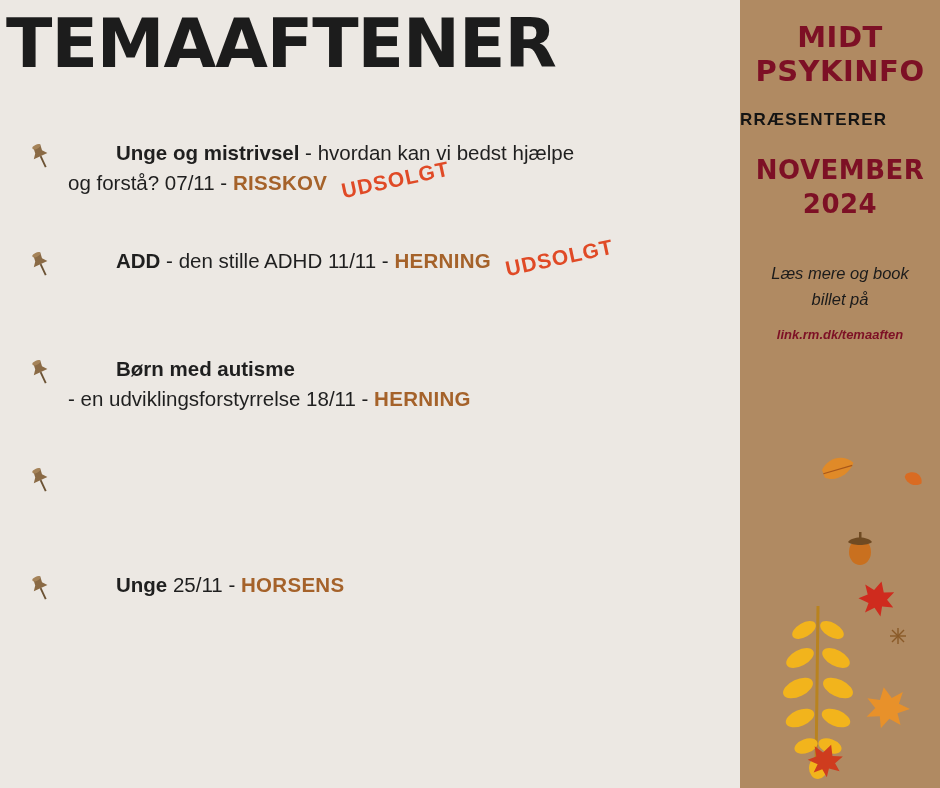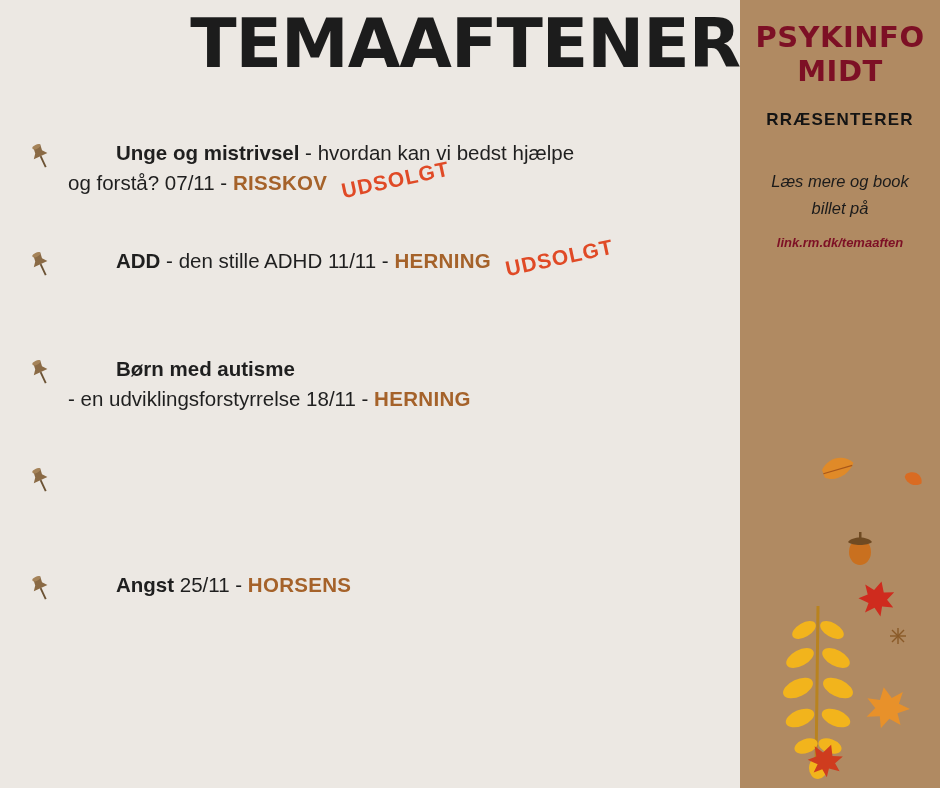--- a/index.html
+++ b/index.html
@@ -26,27 +26,28 @@
     width: 740px;
     height: 788px;
     background: #ece8e3;
     box-sizing: border-box;
   }
   .main-title {
     position: absolute;
     left: 0;
     top: 8px;
     width: 740px;
-    text-align: right;
+    text-align: left;
     font-family: "DejaVu Sans", sans-serif;
     font-weight: bold;
     font-size: 68px;
     letter-spacing: -1px;
     color: #1c1c1c;
     line-height: 1.05;
+    padding-left: 6px;
   }
   .events {
     position: absolute;
     top: 138px;
     left: 0;
     width: 740px;
   }
   .event {
     position: relative;
     min-height: 60px;
@@ -105,21 +106,21 @@
     text-align: center;
     font-family: "DejaVu Sans", sans-serif;
     font-weight: bold;
     font-size: 29px;
     line-height: 1.18;
     color: #7d1025;
     letter-spacing: 0.5px;
   }
   .presents {
     margin-top: 22px;
-    text-align: center;
+    text-align: left;
     font-family: "Liberation Sans", sans-serif;
     font-weight: bold;
     font-size: 17px;
     letter-spacing: 1.2px;
     color: #141414;
   }
   .month {
     margin-top: 24px;
     text-align: center;
     font-family: "DejaVu Sans", sans-serif;
@@ -229,35 +230,39 @@
         <span class="pin-icon">
           <svg viewBox="0 0 32 32" width="30" height="30">
             <g transform="rotate(-25 16 16)">
               <path d="M13 3 L21 3 L20 10 L24 15 L8 15 L12 10 Z" fill="#8a6a45"></path>
               <rect x="15" y="15" width="2" height="13" fill="#6b5234"></rect>
               <ellipse cx="16" cy="4" rx="4.5" ry="2.2" fill="#a58359"></ellipse>
             </g>
           </svg>
         </span>
         <div class="event-text">
-          <span class="strong">Angst</span><span> 25/11 - </span><span class="place">HORSENS</span>
+          <span class="strong">Unge</span><span> 25/11 - </span><span class="place">HORSENS</span>
         </div>
       </div>
 
     </div>
   </div>
 
   <div class="right">
     <div class="brand">
+      <div>MIDT</div>
       <div>PSYKINFO</div>
-      <div>MIDT</div>
     </div>
 
     <div class="presents">RRÆSENTERER</div>
 
+    <div class="month">
+      <div>NOVEMBER</div>
+      <div>2024</div>
+    </div>
 
     <div class="book-info">
       <div>Læs mere og book</div>
       <div>billet på</div>
       <a class="book-link" href="#">link.rm.dk/temaaften</a>
     </div>
 
     <svg class="leaves" viewBox="0 0 200 348">
 
       <g transform="translate(82,30) rotate(-20)">

